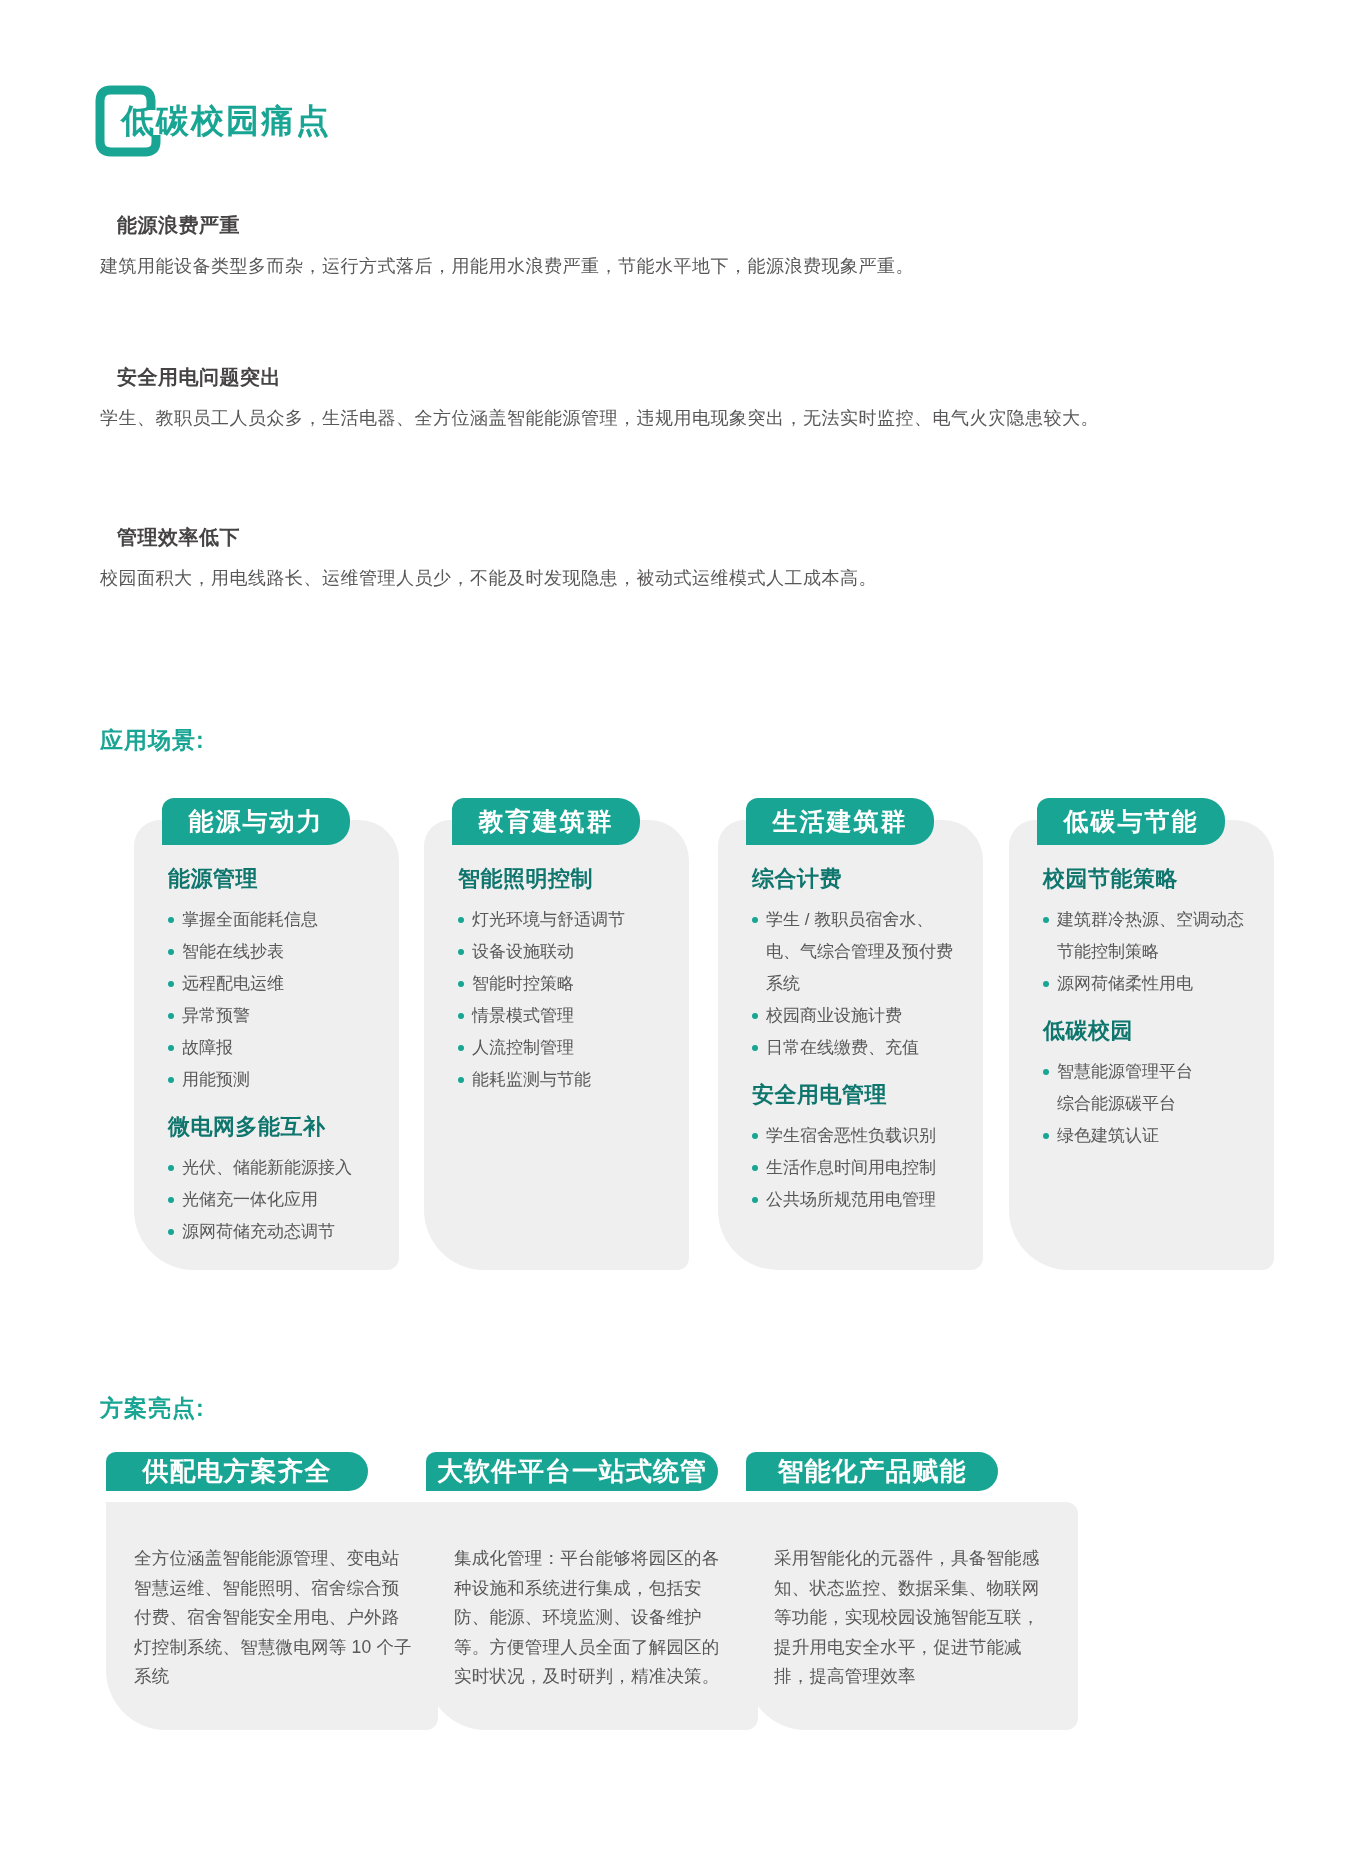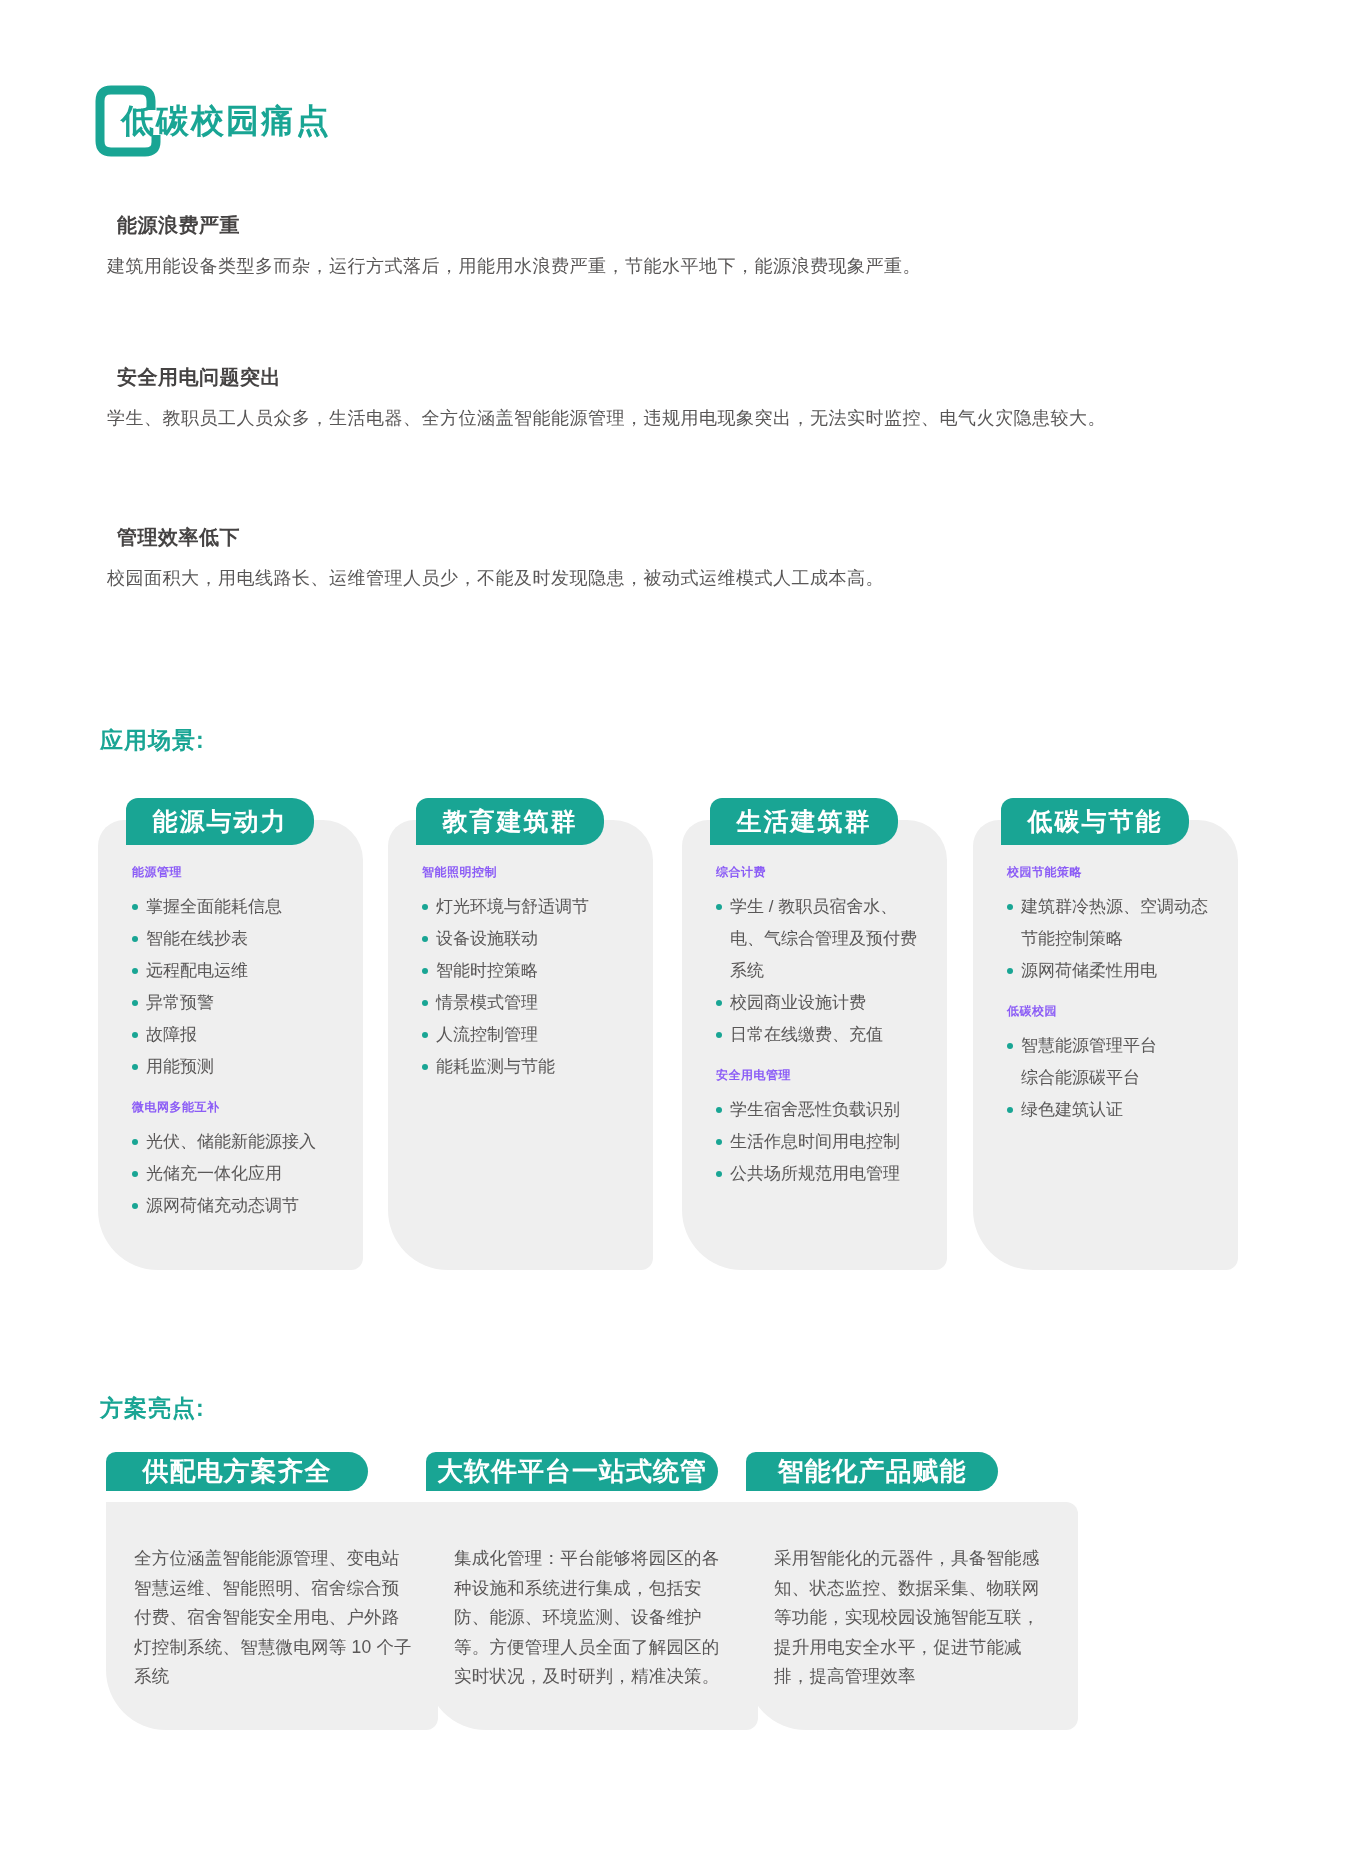--- a/index.html
+++ b/index.html
@@ -15,41 +15,41 @@
   }
   
   .brand-icon{position:absolute;left:94px;top:84px;}
   .page-title{
     position:absolute;left:121px;top:99px;
     font-size:33px;font-weight:bold;color:var(--teal);letter-spacing:2px;white-space:nowrap;
   }
   
   .pain{position:absolute;left:100px;width:1150px;}
   .pain .ph{font-size:20px;font-weight:bold;color:var(--ink-dark);margin:0 0 13px 17px;letter-spacing:0.5px;}
-  .pain .pt{font-size:18px;color:var(--ink);margin:7px;line-height:28px;letter-spacing:0.5px;}
+  .pain .pt{font-size:18px;color:var(--ink);margin:0;line-height:28px;letter-spacing:0.5px;}
   .pain1{top:212px}.pain2{top:364px}.pain3{top:524px}
   
   .section-label{position:absolute;left:100px;font-size:23px;font-weight:bold;color:var(--teal);letter-spacing:1px;}
   .label-scenarios{top:725px}
   .label-highlights{top:1393px}
   
-  .scard{position:absolute;top:798px;width:265px;height:472px;}
+  .scard{position:absolute;top:798px;width:265px;height:472px;margin-left:36px;}
   .sc1{left:98px}.sc2{left:388px}.sc3{left:682px}.sc4{left:973px}
   .scard .badge{
     position:absolute;left:28px;top:0;height:47px;width:188px;z-index:2;
     background:var(--teal);color:#ffffff;font-size:25px;font-weight:bold;letter-spacing:2px;
     display:flex;align-items:center;justify-content:center;
     border-radius:12px 22px 22px 0;
   }
   .scard .cbody{
     position:absolute;left:0;top:22px;width:265px;height:450px;box-sizing:border-box;
     background:var(--cardbg);border-radius:26px 40px 12px 60px;
     padding:44px 16px 0 34px;
   }
-  .grp h4{font-size:12px;font-weight:bold;color:#8b5cf6;margin:0 0 10px 0;letter-spacing:0.5px;}
+  .grp h4{font-size:22px;font-weight:bold;color:#0f766e;margin:0 0 10px 0;letter-spacing:0.5px;}
   .grp + .grp{margin-top:16px;}
   .grp ul{list-style:none;margin:0;padding:0;}
   .grp li{position:relative;padding-left:14px;font-size:17px;color:var(--ink);line-height:32px;}
   .grp li .dot{position:absolute;left:0;top:13px;width:6px;height:6px;border-radius:50%;background:var(--teal);}
   .grp li .it{white-space:pre-line;}
   
   .hcard{position:absolute;top:1452px;width:294px;height:278px;}
   .hc1{left:106px}.hc2{left:426px}.hc3{left:746px}
   .hcard .badge{
     position:absolute;left:0;top:0;height:39px;z-index:2;

